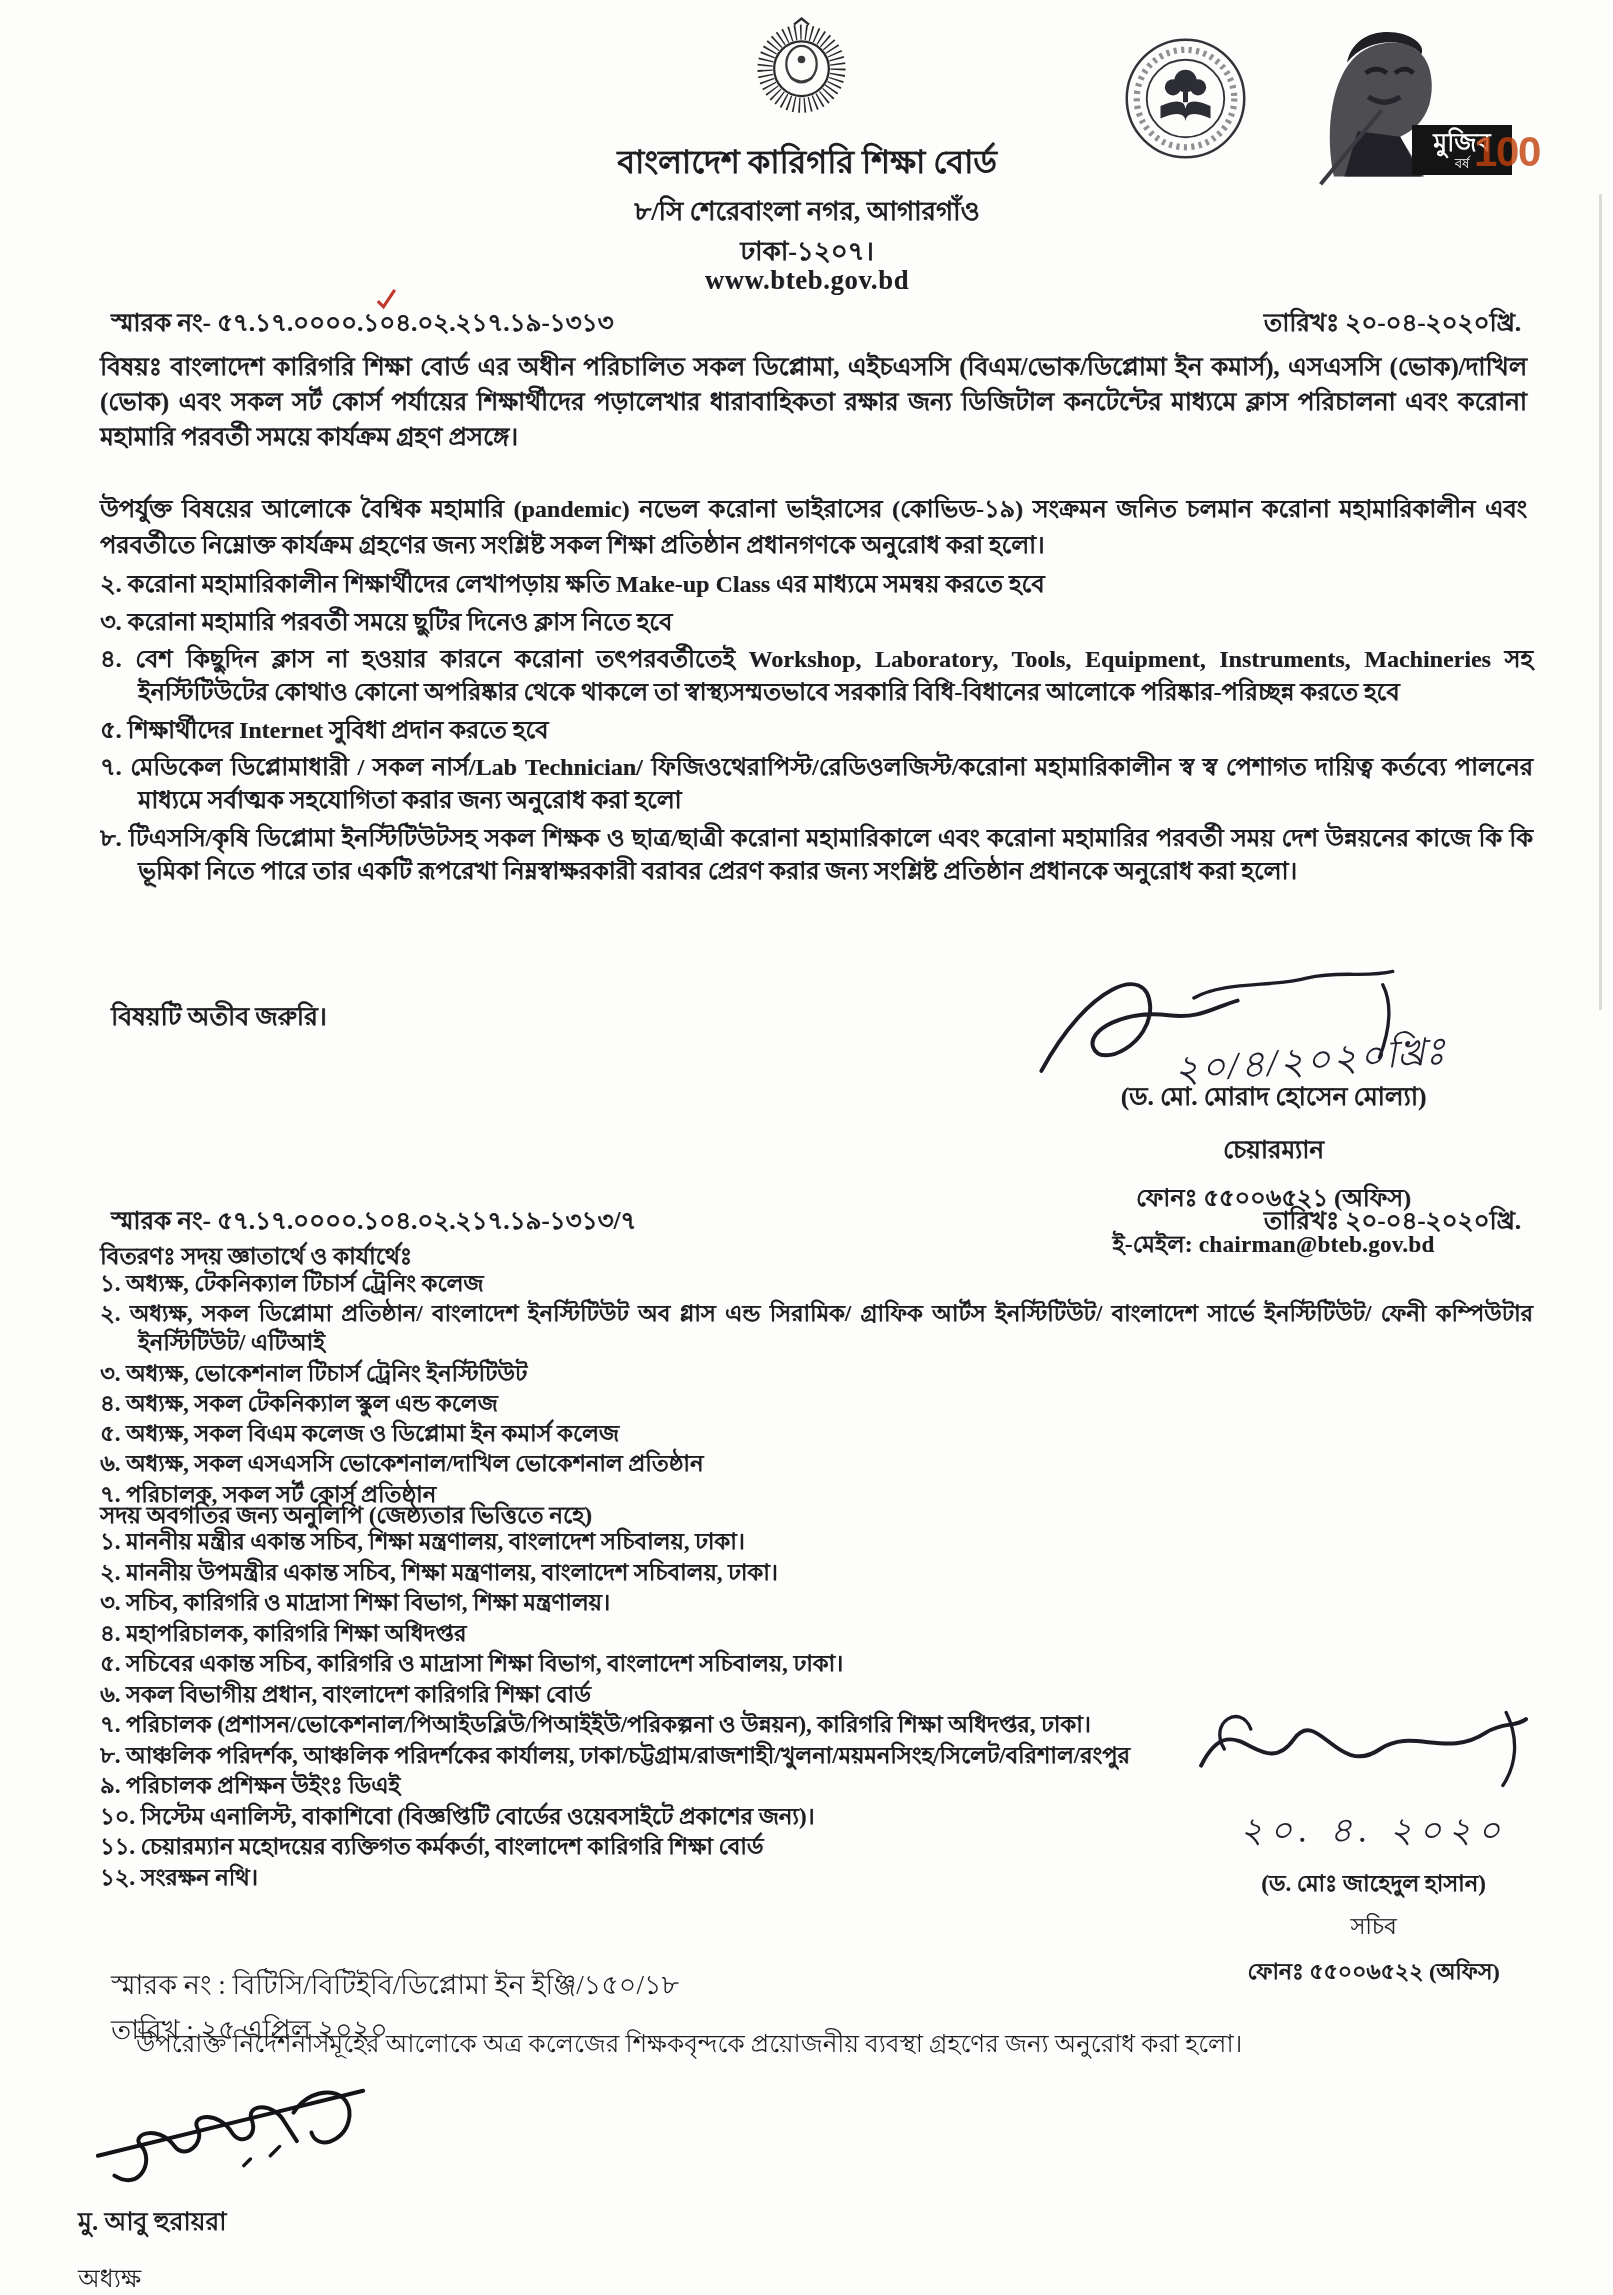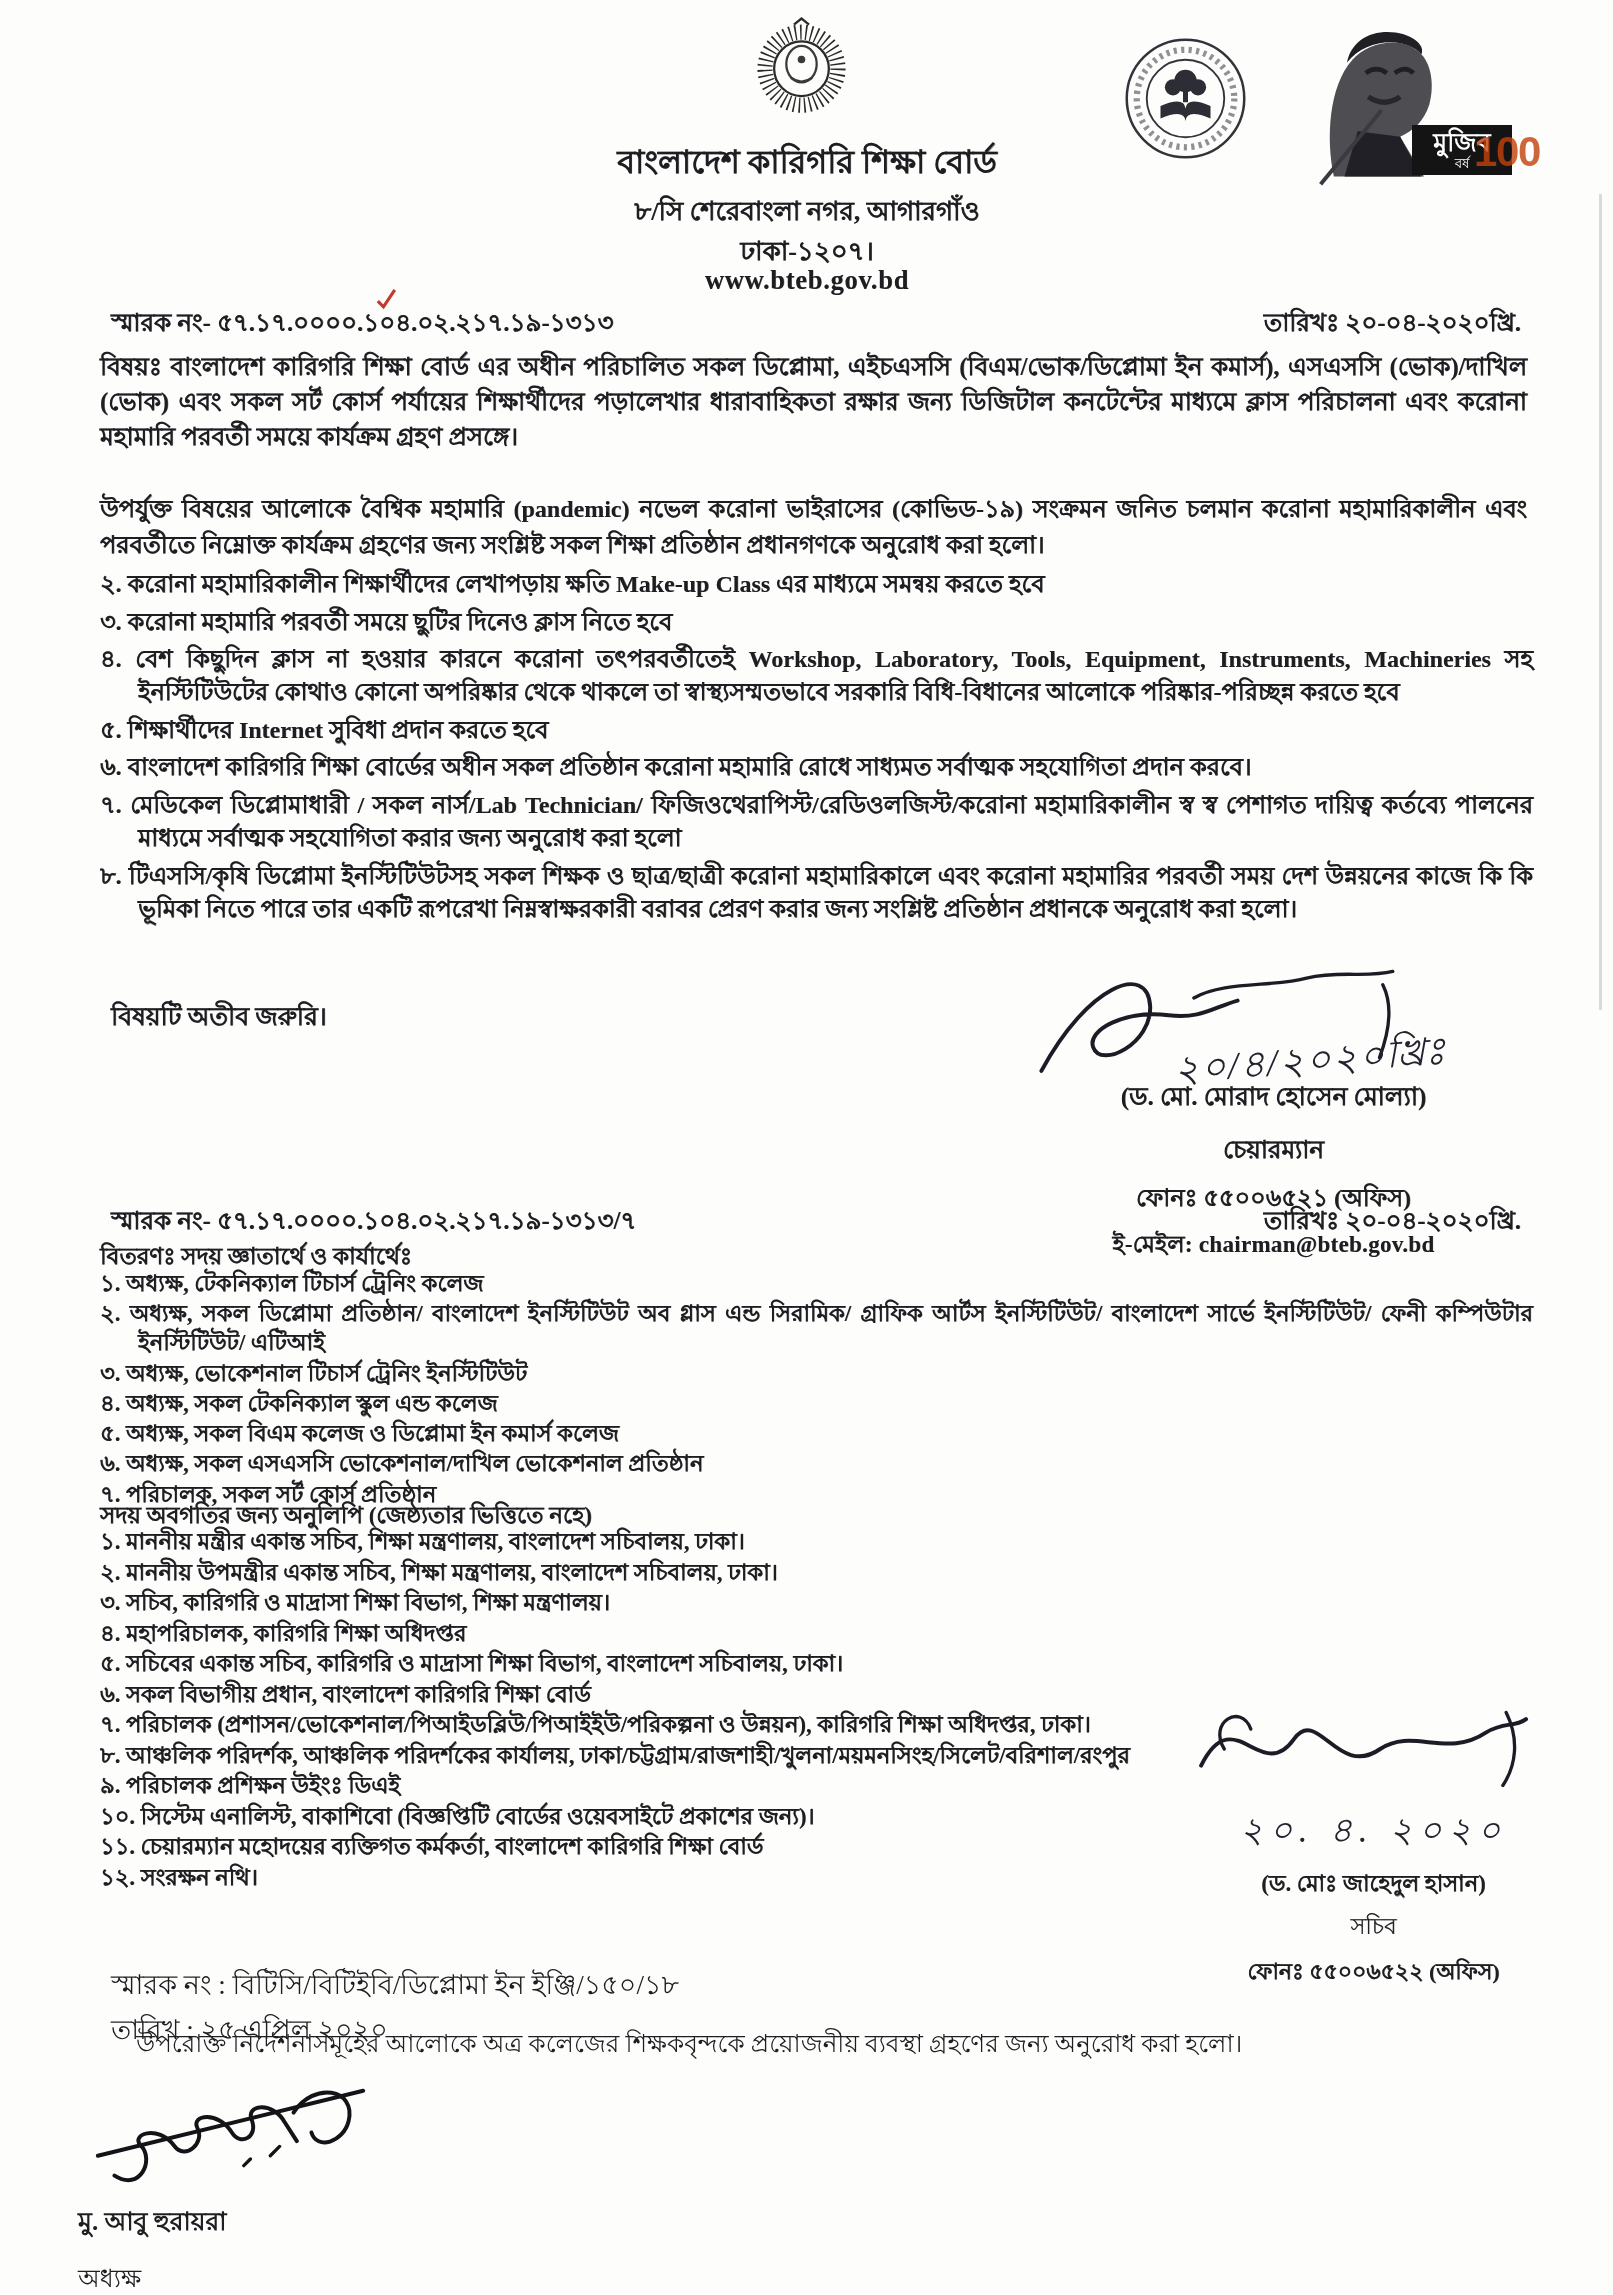--- a/index.html
+++ b/index.html
@@ -148,21 +148,20 @@
   </div>
 
   <div class="abs subject scan">বিষয়ঃ বাংলাদেশ কারিগরি শিক্ষা বোর্ড এর অধীন পরিচালিত সকল ডিপ্লোমা, এইচএসসি (বিএম/ভোক/ডিপ্লোমা ইন কমার্স), এসএসসি (ভোক)/দাখিল (ভোক) এবং সকল সর্ট কোর্স পর্যায়ের শিক্ষার্থীদের পড়ালেখার ধারাবাহিকতা রক্ষার জন্য ডিজিটাল কনটেন্টের মাধ্যমে ক্লাস পরিচালনা এবং করোনা মহামারি পরবর্তী সময়ে কার্যক্রম গ্রহণ প্রসঙ্গে।</div>
   <div class="abs intro scan">উপর্যুক্ত বিষয়ের আলোকে বৈশ্বিক মহামারি (pandemic) নভেল করোনা ভাইরাসের (কোভিড-১৯) সংক্রমন জনিত চলমান করোনা মহামারিকালীন এবং পরবর্তীতে নিম্নোক্ত কার্যক্রম গ্রহণের জন্য সংশ্লিষ্ট সকল শিক্ষা প্রতিষ্ঠান প্রধানগণকে অনুরোধ করা হলো।</div>
 
   <div class="abs directives scan">
     <div class="num-item">২. করোনা মহামারিকালীন শিক্ষার্থীদের লেখাপড়ায় ক্ষতি Make-up Class এর মাধ্যমে সমন্বয় করতে হবে</div>
     <div class="num-item">৩. করোনা মহামারি পরবর্তী সময়ে ছুটির দিনেও ক্লাস নিতে হবে</div>
     <div class="num-item">৪. বেশ কিছুদিন ক্লাস না হওয়ার কারনে করোনা তৎপরবর্তীতেই Workshop, Laboratory, Tools, Equipment, Instruments, Machineries সহ ইনস্টিটিউটের কোথাও কোনো অপরিষ্কার থেকে থাকলে তা স্বাস্থ্যসম্মতভাবে সরকারি বিধি-বিধানের আলোকে পরিষ্কার-পরিচ্ছন্ন করতে হবে</div>
     <div class="num-item">৫. শিক্ষার্থীদের Internet সুবিধা প্রদান করতে হবে</div>
-    <div class="num-item">৬. বাংলাদেশ কারিগরি শিক্ষা বোর্ডের অধীন সকল প্রতিষ্ঠান করোনা মহামারি রোধে সাধ্যমত সর্বাত্মক সহযোগিতা প্রদান করবে।</div>
     <div class="num-item">৭. মেডিকেল ডিপ্লোমাধারী / সকল নার্স/Lab Technician/ ফিজিওথেরাপিস্ট/রেডিওলজিস্ট/করোনা মহামারিকালীন স্ব স্ব পেশাগত দায়িত্ব কর্তব্যে পালনের মাধ্যমে সর্বাত্মক সহযোগিতা করার জন্য অনুরোধ করা হলো</div>
     <div class="num-item">৮. টিএসসি/কৃষি ডিপ্লোমা ইনস্টিটিউটসহ সকল শিক্ষক ও ছাত্র/ছাত্রী করোনা মহামারিকালে এবং করোনা মহামারির পরবর্তী সময় দেশ উন্নয়নের কাজে কি কি ভূমিকা নিতে পারে তার একটি রূপরেখা নিম্নস্বাক্ষরকারী বরাবর প্রেরণ করার জন্য সংশ্লিষ্ট প্রতিষ্ঠান প্রধানকে অনুরোধ করা হলো।</div>
   </div>
 
   <div class="abs urgency scan">বিষয়টি অতীব জরুরি।</div>
 
   <div class="abs chairman">
     <div class="sig-wrap">
       <svg width="411" height="133" viewBox="0 0 620 200">
         <path d="M70,170 C140,40 230,6 234,72 C237,128 160,168 148,134 C139,108 196,78 262,86 C310,92 330,74 366,64" fill="none" stroke="#1c1c26" stroke-width="6" stroke-linecap="round"></path>

